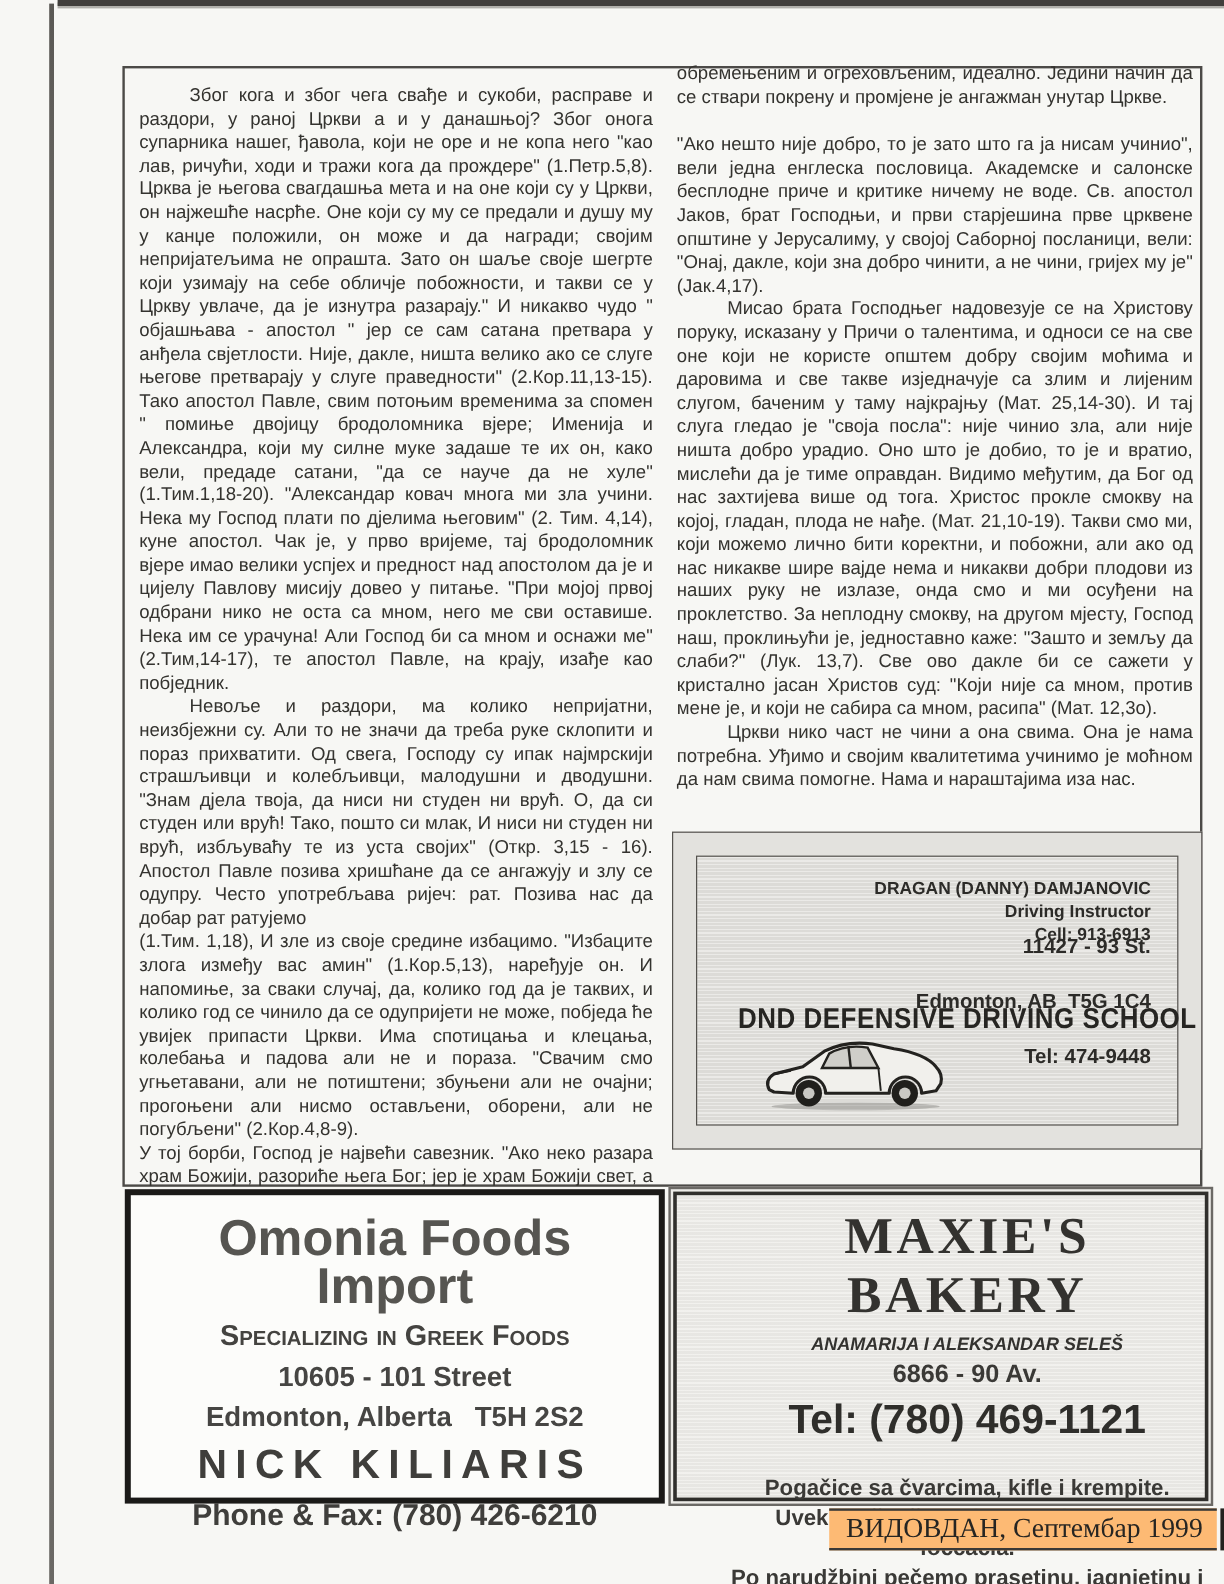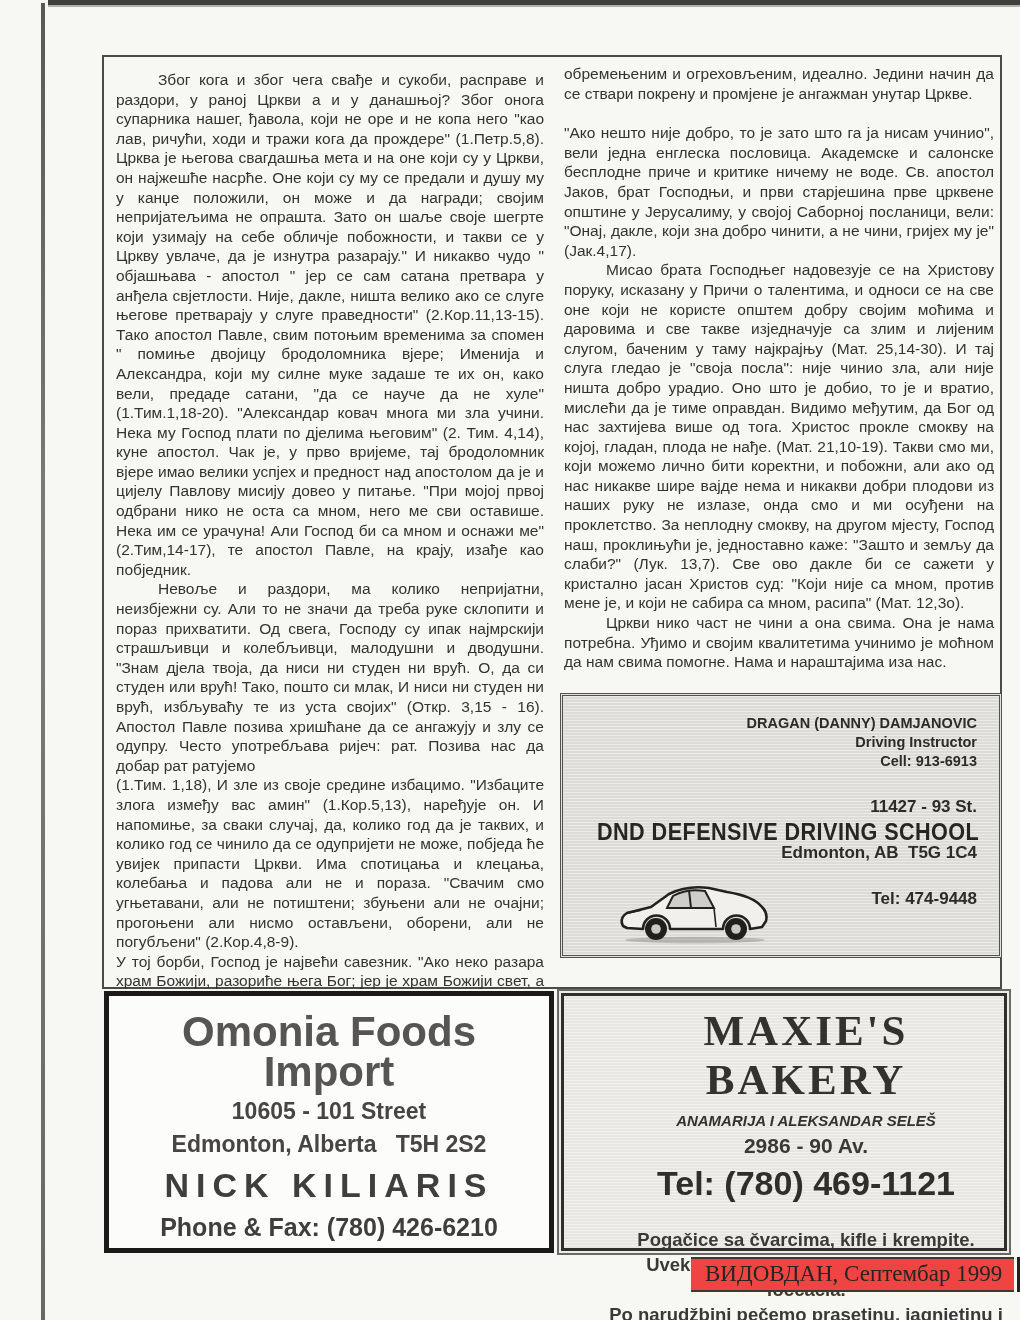--- a/index.html
+++ b/index.html
@@ -19,26 +19,26 @@
   .scan-right{position:absolute;left:1006px;top:330px;width:3px;height:990px;background:linear-gradient(180deg,#b9b7b2,#8f8d88);}
 
   
   .frame{position:absolute;left:66px;top:55px;width:896px;height:930px;border:2px solid #4c4a47;}
 
   .col{position:absolute;text-align:justify;font-size:15.5px;line-height:19.6px;color:#34332f;}
   .col p{margin:0;}
   .col p.ind{text-indent:42px;}
   .col p.gap{margin-top:20px;}
   .col-left{left:80px;top:70px;width:428px;}
-  .col-right{left:528px;top:64px;width:430px;}
+  .col-right{left:528px;top:52px;width:430px;}
   .signature{margin-top:46px !important;text-align:right;font-style:italic;font-size:18.5px;}
 
   
   .dnd{position:absolute;left:524px;top:693px;width:442px;height:265px;
-       border:1px solid #54524e;background:#e3e2de;padding:1px;box-sizing:border-box;}
+       border:1px solid #54524e;background:#e3e2de;padding:19px;box-sizing:border-box;}
   .dnd-inner{width:100%;height:100%;border:1px solid #54524e;box-sizing:border-box;position:relative;
        background:repeating-linear-gradient(180deg, rgba(255,255,255,.28) 0 1px, rgba(0,0,0,.03) 1px 3px);}
   .dnd-contact{position:absolute;right:22px;top:18px;text-align:right;font-weight:bold;font-size:14.5px;line-height:19px;color:#2c2b28;}
   .dnd-title{position:absolute;left:34px;top:122px;font-weight:bold;font-size:24px;color:#262522;
        transform:scaleX(.9);transform-origin:left;white-space:nowrap;letter-spacing:.5px;}
   .dnd-car{position:absolute;left:52px;bottom:10px;}
   .dnd-address{position:absolute;right:22px;bottom:22px;text-align:right;font-weight:bold;font-size:17px;line-height:23px;color:#2c2b28;white-space:pre-wrap;}
 
   
   .omonia{position:absolute;left:68px;top:991px;width:450px;height:262px;border:5px solid #1b1a18;
@@ -56,21 +56,21 @@
        background:repeating-linear-gradient(180deg, rgba(255,255,255,.25) 0 1px, rgba(0,0,0,.025) 1px 3px);padding-left:44px;}
   .maxies-title{font-family:"Liberation Serif", serif;font-weight:bold;font-size:43px;letter-spacing:3px;margin-top:10px;color:#33322f;}
   .maxies-owners{font-weight:bold;font-size:15px;margin-top:8px;color:#33322f;font-style:italic;}
   .maxies-addr{font-weight:bold;font-size:21px;margin-top:5px;}
   .maxies-tel{font-weight:bold;font-size:34px;margin-top:6px;color:#2f2e2b;}
   .maxies-lines{font-weight:bold;font-size:18.5px;line-height:25px;margin-top:24px;}
 
   
   .footer{position:absolute;left:655px;top:1257px;display:flex;align-items:stretch;}
   .footer-text{font-family:"Liberation Serif", serif;font-size:23px;color:#262522;
-       border-top:2px solid #3a3936;border-bottom:2px solid #3a3936;padding:2px 12px 3px 14px;background:#ef4444;}
+       border-top:2px solid #3a3936;border-bottom:2px solid #3a3936;padding:2px 12px 3px 14px;background:#fdba74;}
   .footer-page{background:#242320;color:#e8e7e3;font-family:"Liberation Serif", serif;font-size:21px;
        width:33px;margin-left:3px;display:flex;align-items:center;justify-content:center;}
 </style>
 </head>
 <body>
 
 <div class="page">
 
   <div class="scan-top"></div>
   <div class="scan-left"></div>
@@ -119,31 +119,32 @@
         <span>Tel: 474-9448</span>
       </div>
     </div>
   </div>
 
   <div class="omonia">
     <div class="omonia-title">
       <div>Omonia Foods</div>
       <div>Import</div>
     </div>
+    <div class="omonia-tag">Specializing in Greek Foods</div>
     <div class="omonia-addr">10605 - 101 Street</div>
     <div class="omonia-addr">Edmonton, Alberta   T5H 2S2</div>
     <div class="omonia-owner">NICK KILIARIS</div>
     <div class="omonia-phone">Phone &amp; Fax: (780) 426-6210</div>
   </div>
 
   <div class="maxies">
     <div class="maxies-inner">
       <div class="maxies-title">MAXIE'S BAKERY</div>
       <div class="maxies-owners">ANAMARIJA I ALEKSANDAR SELEŠ</div>
-      <div class="maxies-addr">2986 - 90 Av.</div>
+      <div class="maxies-addr">6866 - 90 Av.</div>
       <div class="maxies-tel">Tel: (780) 469-1121</div>
       <div class="maxies-lines">
         <div>Pogačice sa čvarcima, kifle i krempite.</div>
         <div>Uvek svež raženi hleb, “multigrain” i foccacia.</div>
         <div>Po narudžbini pečemo prasetinu, jagnjetinu i torte.</div>
       </div>
     </div>
   </div>
 
   <div class="footer">

